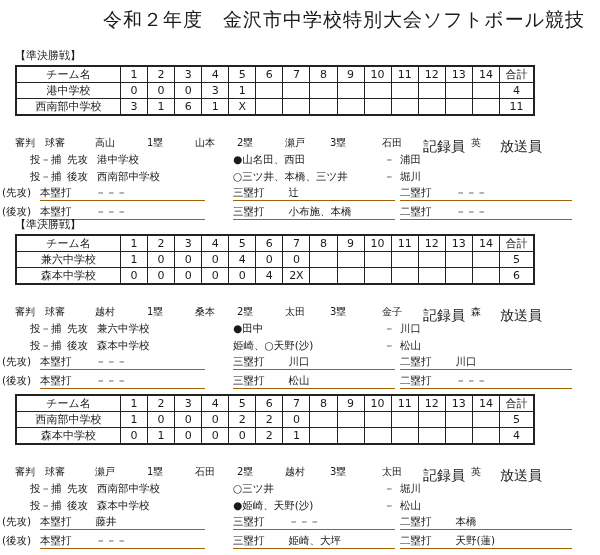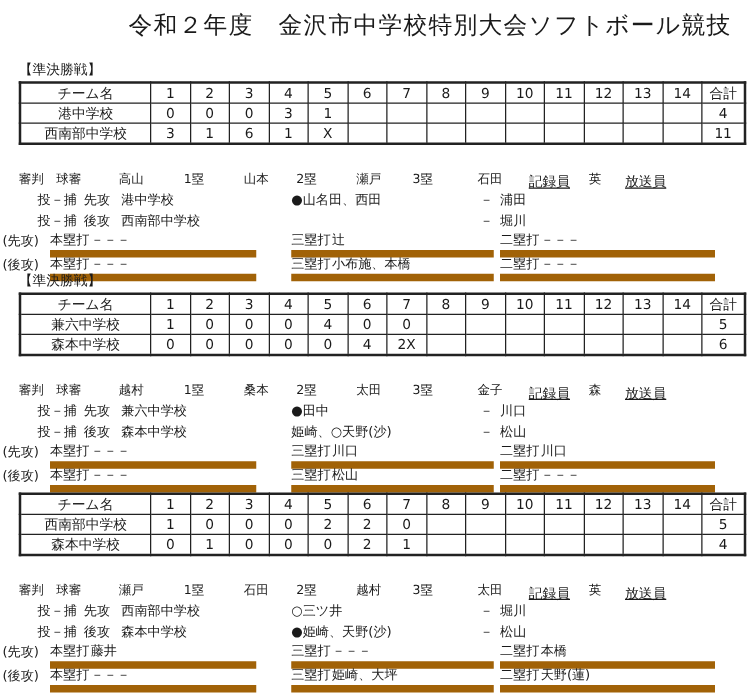--- a/index.html
+++ b/index.html
@@ -4,32 +4,32 @@
 <style>
   html,body{margin:0;padding:0;background:#fff;}
   .page{
     position:relative;width:600px;height:555px;background:#fff;overflow:hidden;
     font-family:"DejaVu Sans","Liberation Sans",sans-serif;color:#1a1a1a;
   }
   .title{position:absolute;top:7px;left:0;width:100%;text-align:center;font-size:19px;letter-spacing:1px;white-space:nowrap;padding-left:44px;}
   .section{position:absolute;left:0;width:600px;}
   .s0{top:49px}.s1{top:218px}.s2{top:391px}
   .heading{margin-left:15px;font-size:11px;height:13px;line-height:13px;white-space:nowrap;}
-  .score-table{table-layout:fixed;border-collapse:collapse;margin:3px 0 0 15px;width:582px;border:2px solid #222;}
+  .score-table{table-layout:fixed;border-collapse:collapse;margin:3px 0 0 15px;width:520px;border:2px solid #222;}
   .score-table td{border:1px solid #222;height:15px;line-height:15px;padding:0;font-size:11px;text-align:center;overflow:hidden;white-space:nowrap;}
   td.team{width:103px;}
   td.total{width:33px;}
   .umpire-row{position:relative;height:14px;margin-top:20px;font-size:10px;}
-  .umpire-row .small{font-size:11px;text-decoration:underline;}
+  .umpire-row .small{font-size:14px;}
   .abs{position:absolute;top:0;white-space:nowrap;}
   .battery-row{position:relative;height:17px;font-size:10.5px;}
   .battery-row .abs{top:3px;}
   .hit-row{position:relative;height:19px;font-size:10.5px;}
   .hit-side{position:absolute;left:2px;top:2px;white-space:nowrap;}
-  .hit-field{position:absolute;top:0;height:16px;border-bottom:6px solid #a16207;display:flex;gap:1px;align-items:flex-end;white-space:nowrap;overflow:hidden;}
+  .hit-field{position:absolute;top:0;height:16px;border-bottom:1px solid #a16207;display:flex;gap:24px;align-items:flex-end;white-space:nowrap;overflow:hidden;}
   .hit-field span{line-height:15px;}
   .f1{left:40px;width:165px;}
   .f2{left:233px;width:162px;}
   .f3{left:400px;width:172px;}
 </style>
 </head>
 <body>
 
 <div class="page">
   <div class="title">令和２年度　金沢市中学校特別大会ソフトボール競技</div>
@@ -114,20 +114,21 @@
       <span class="abs" style="left:67px">先攻</span>
       <span class="abs" style="left:97px">港中学校</span>
       <span class="abs" style="left:233px">●山名田、西田</span>
       <span class="abs" style="left:384px">－</span>
       <span class="abs" style="left:400px">浦田</span>
     </div>
     <div class="battery-row">
       <span class="abs" style="left:30px">投－捕</span>
       <span class="abs" style="left:67px">後攻</span>
       <span class="abs" style="left:97px">西南部中学校</span>
+      <span class="abs" style="left:233px">○三ツ井、本橋、三ツ井</span>
       <span class="abs" style="left:384px">－</span>
       <span class="abs" style="left:400px">堀川</span>
     </div>
     <div class="hit-row">
       <span class="hit-side">(先攻)</span>
       <div class="hit-field f1">
         <span>本塁打</span>
         <span>－－－</span>
       </div>
       <div class="hit-field f2">

